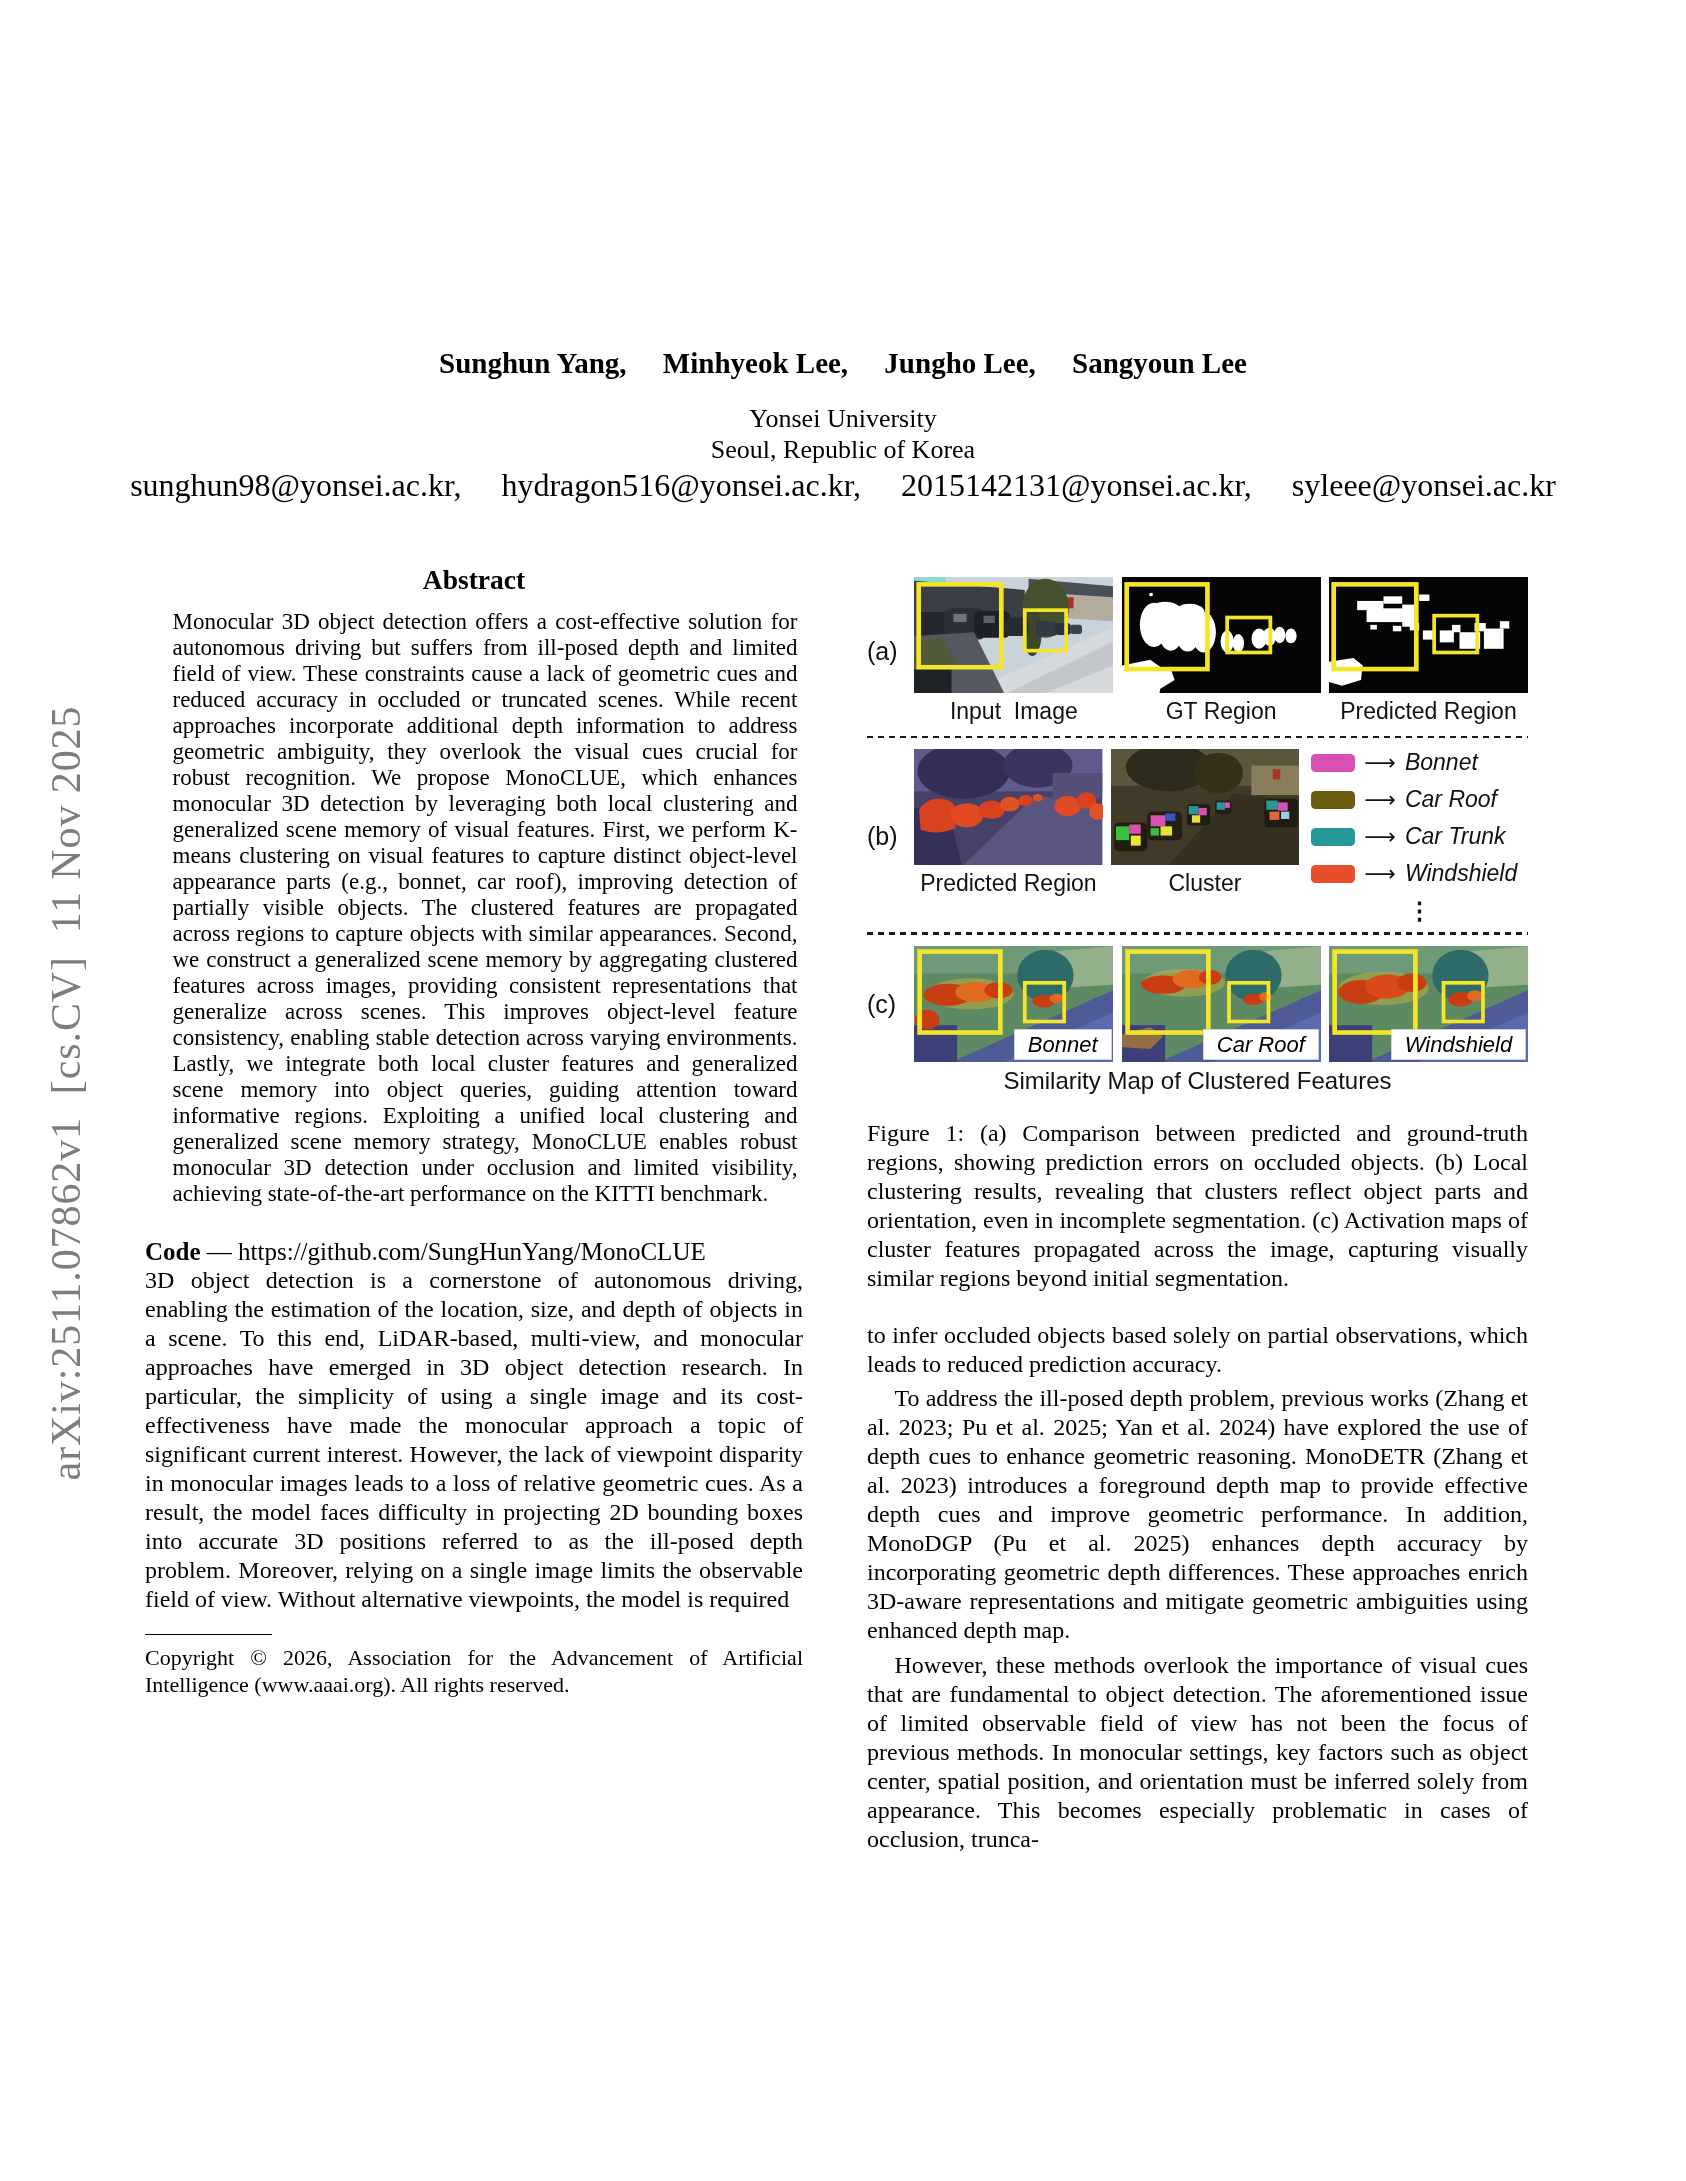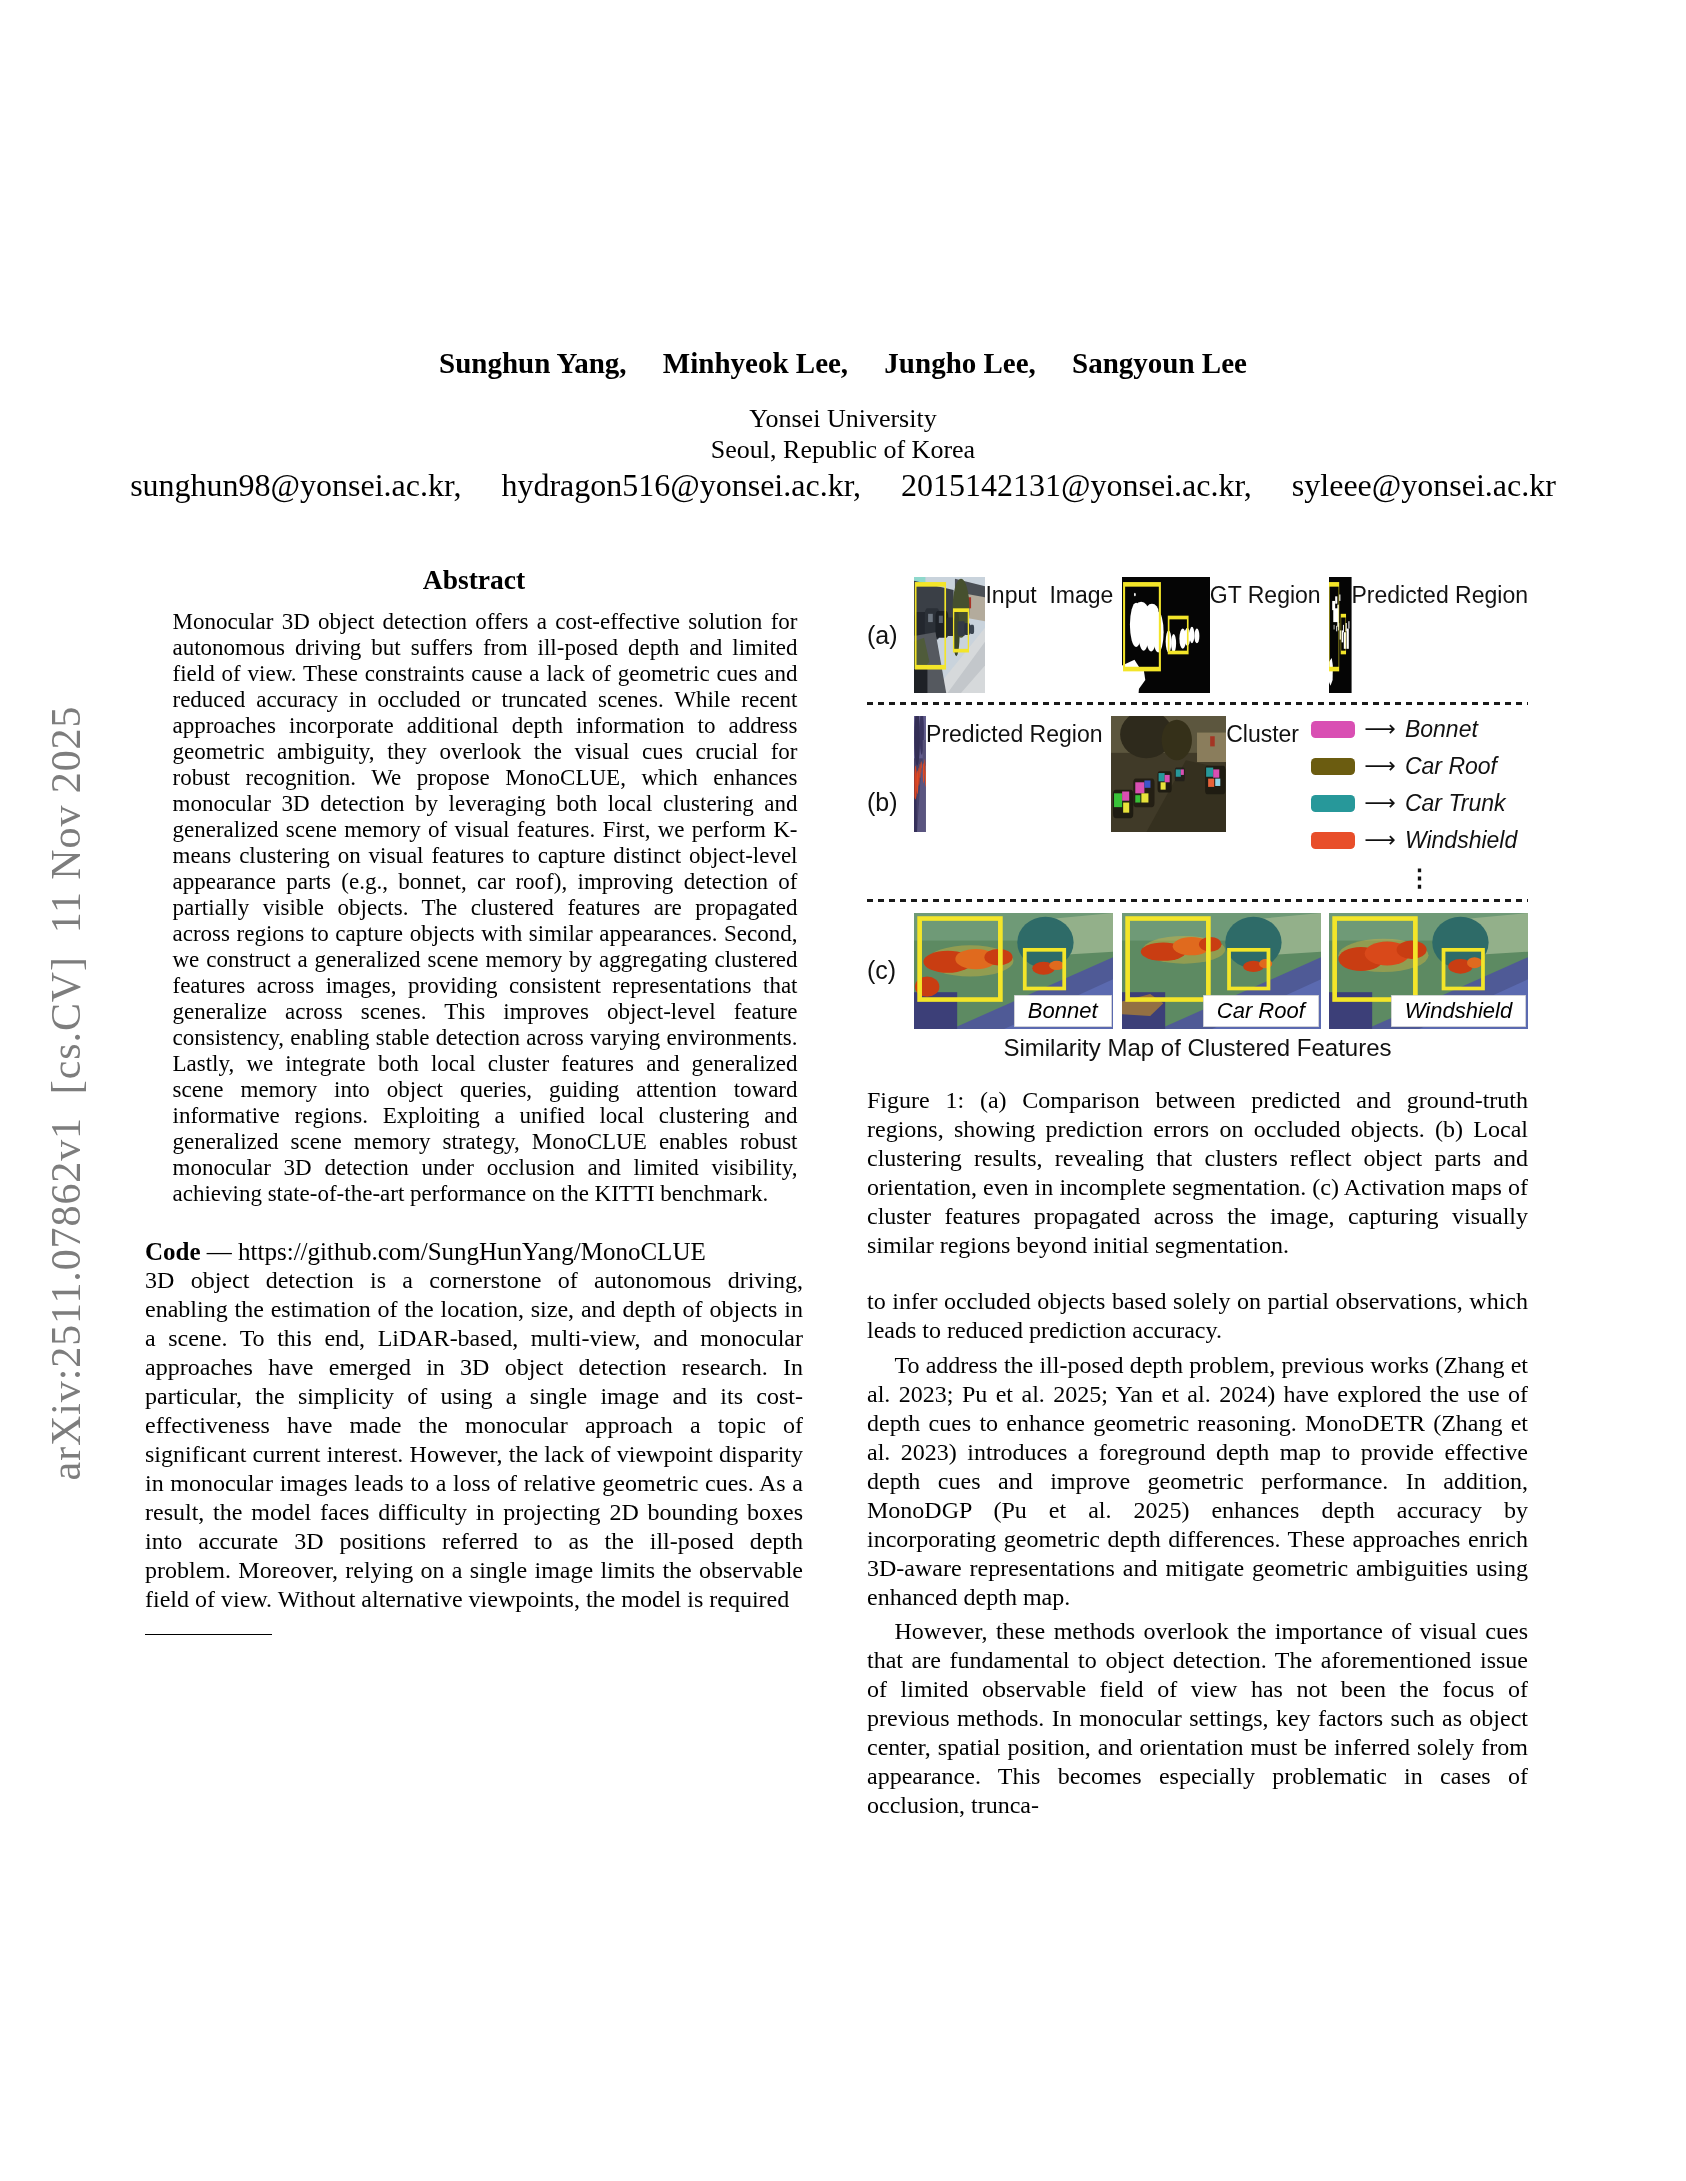--- a/index.html
+++ b/index.html
@@ -32,21 +32,21 @@
   .indent{text-indent:27.5px;}
   .mt6{margin-top:5.5px;}
   .footnote{margin-top:20px;}
   .footnote-rule{width:127px;border-top:1.8px solid #000;margin-bottom:9.2px;}
   .footnote p{font-size:22px;line-height:27px;margin:0;text-align:justify;}
 
   
   .fig-row{display:flex;align-items:stretch;gap:8.3px;}
   .row-label{width:39px;display:flex;align-items:center;justify-content:flex-start;
       font-family:"Liberation Sans", sans-serif;font-size:25px;color:#111;flex:none;}
-  .fig-col{flex:1;display:flex;flex-direction:row;min-width:0;}
+  .fig-col{flex:1;display:flex;flex-direction:column;min-width:0;align-items:center;}
   .imgwrap{position:relative;height:116px;width:100%;overflow:hidden;}
   .imgwrap svg{display:block;width:100%;height:100%;}
   .img-cap{font-family:"Liberation Sans", sans-serif;font-size:23px;color:#111;
       text-align:center;padding:4.6px 0 1.8px 0;white-space:pre;}
   .fig-divider{height:2.8px;margin:9.2px 0 11px 0;
       background:repeating-linear-gradient(90deg,#1a1a1a 0 6.4px,transparent 6.4px 11px);}
   .legend-col{width:217px;flex:none;display:flex;flex-direction:column;justify-content:center;
       gap:10px;padding-left:3.7px;}
   .legend-item{display:flex;align-items:center;gap:9.2px;}
   .swatch{width:44px;height:17.4px;border-radius:4.6px;flex:none;}
@@ -73,20 +73,21 @@
   <div class="h-affil2">Seoul, Republic of Korea</div>
   <div class="h-emails">sunghun98@yonsei.ac.kr,     hydragon516@yonsei.ac.kr,     2015142131@yonsei.ac.kr,     syleee@yonsei.ac.kr</div>
 
   <div class="col-left">
     <h2 class="abs-head">Abstract</h2>
     <p class="abs-body">Monocular 3D object detection offers a cost-effective solution for autonomous driving but suffers from ill-posed depth and limited field of view. These constraints cause a lack of geometric cues and reduced accuracy in occluded or truncated scenes. While recent approaches incorporate additional depth information to address geometric ambiguity, they overlook the visual cues crucial for robust recognition. We propose MonoCLUE, which enhances monocular 3D detection by leveraging both local clustering and generalized scene memory of visual features. First, we perform K-means clustering on visual features to capture distinct object-level appearance parts (e.g., bonnet, car roof), improving detection of partially visible objects. The clustered features are propagated across regions to capture objects with similar appearances. Second, we construct a generalized scene memory by aggregating clustered features across images, providing consistent representations that generalize across scenes. This improves object-level feature consistency, enabling stable detection across varying environments. Lastly, we integrate both local cluster features and generalized scene memory into object queries, guiding attention toward informative regions. Exploiting a unified local clustering and generalized scene memory strategy, MonoCLUE enables robust monocular 3D detection under occlusion and limited visibility, achieving state-of-the-art performance on the KITTI benchmark.</p>
     <p class="code-line"><b>Code</b><span> — https://github.com/SungHunYang/MonoCLUE</span></p>
     <p class="body-par">3D object detection is a cornerstone of autonomous driving, enabling the estimation of the location, size, and depth of objects in a scene. To this end, LiDAR-based, multi-view, and monocular approaches have emerged in 3D object detection research. In particular, the simplicity of using a single image and its cost-effectiveness have made the monocular approach a topic of significant current interest. However, the lack of viewpoint disparity in monocular images leads to a loss of relative geometric cues. As a result, the model faces difficulty in projecting 2D bounding boxes into accurate 3D positions referred to as the ill-posed depth problem. Moreover, relying on a single image limits the observable field of view. Without alternative viewpoints, the model is required</p>
     <div class="footnote">
       <div class="footnote-rule"></div>
+      <p>Copyright © 2026, Association for the Advancement of Artificial Intelligence (www.aaai.org). All rights reserved.</p>
     </div>
   </div>
 
   <div class="col-right">
     <figure style="margin:0;">
 
       <div class="fig-row">
         <div class="row-label">(a)</div>
         <div class="fig-col">
           <div class="imgwrap">

